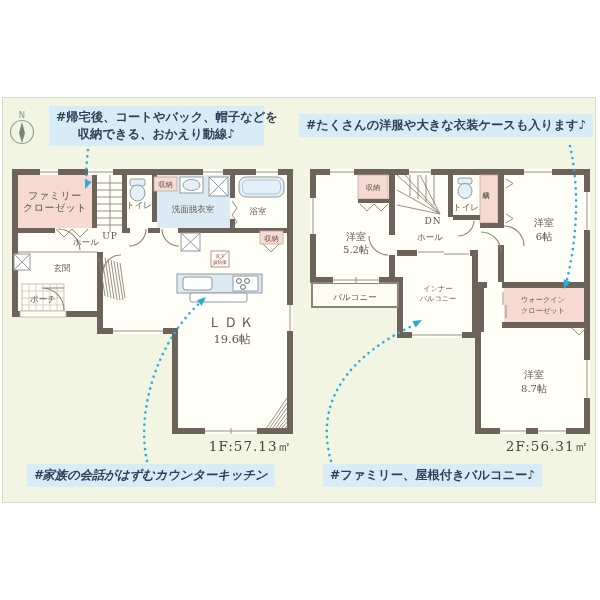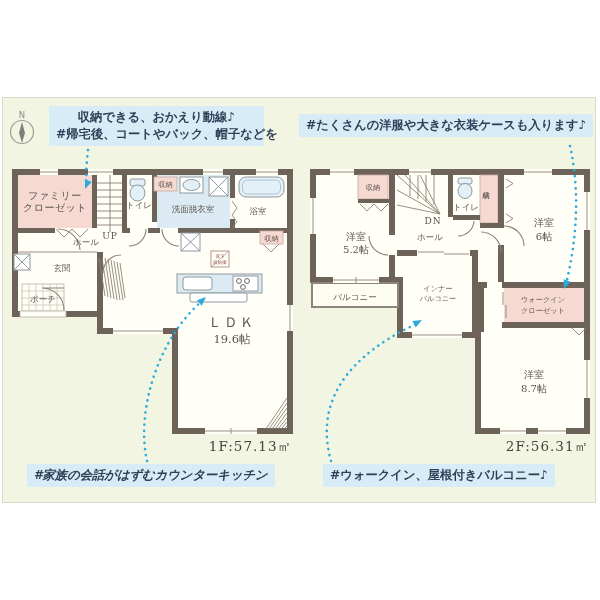--- a/index.html
+++ b/index.html
@@ -323,18 +323,18 @@
     <path class="dots" d="M570 146 C580 190 577 240 566 284"></path>
     <path class="head" d="M0 0 L-9 -3.6 L-9 3.6 Z" transform="translate(564,289) rotate(110)"></path>
     <path class="dots" d="M147 461 C136 412 157 340 202 301"></path>
     <path class="head" d="M0 0 L-9 -3.6 L-9 3.6 Z" transform="translate(206,297) rotate(-42)"></path>
     <path class="dots" d="M331 461 C319 418 328 365 418 323"></path>
     <path class="head" d="M0 0 L-9 -3.6 L-9 3.6 Z" transform="translate(422,320) rotate(-28)"></path>
   </g>
 </svg>
 
 <div class="note note-1">
+  <div>#帰宅後、コートやバック、帽子などを</div>
   <div>収納できる、おかえり動線♪</div>
-  <div>#帰宅後、コートやバック、帽子などを</div>
 </div>
 <div class="note note-2">#たくさんの洋服や大きな衣装ケースも入ります♪</div>
 <div class="note note-3">#家族の会話がはずむカウンターキッチン</div>
-<div class="note note-4">#ウォークイン、屋根付きバルコニー♪</div>
+<div class="note note-4">#ファミリー、屋根付きバルコニー♪</div>
 
 </body></html>

